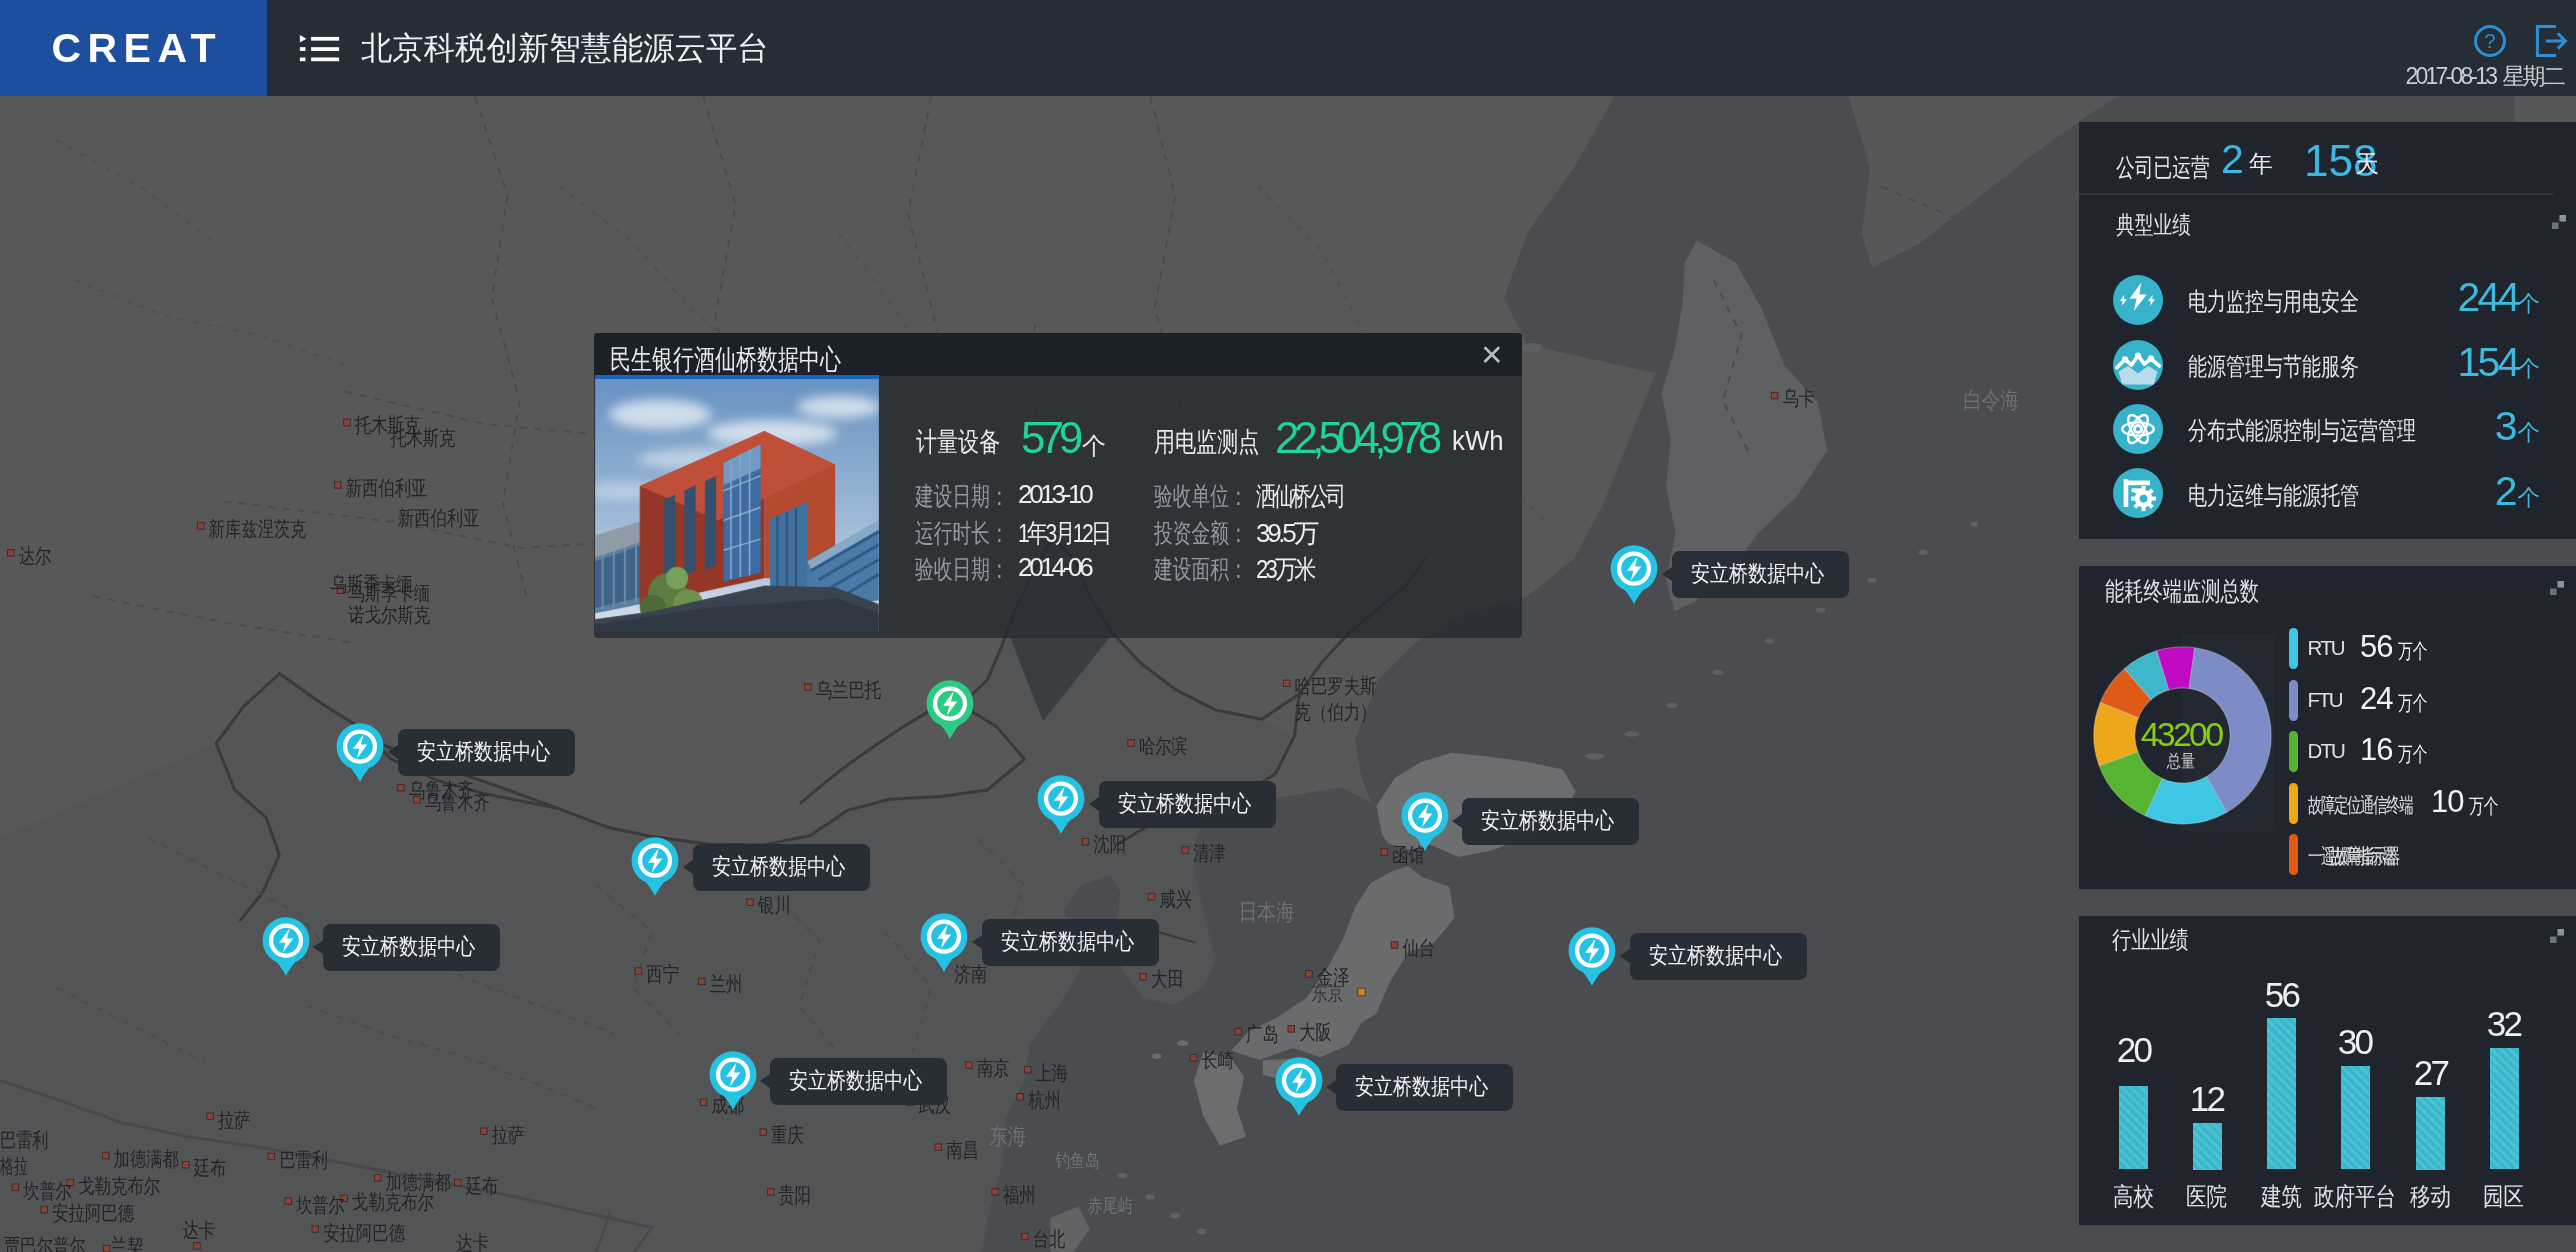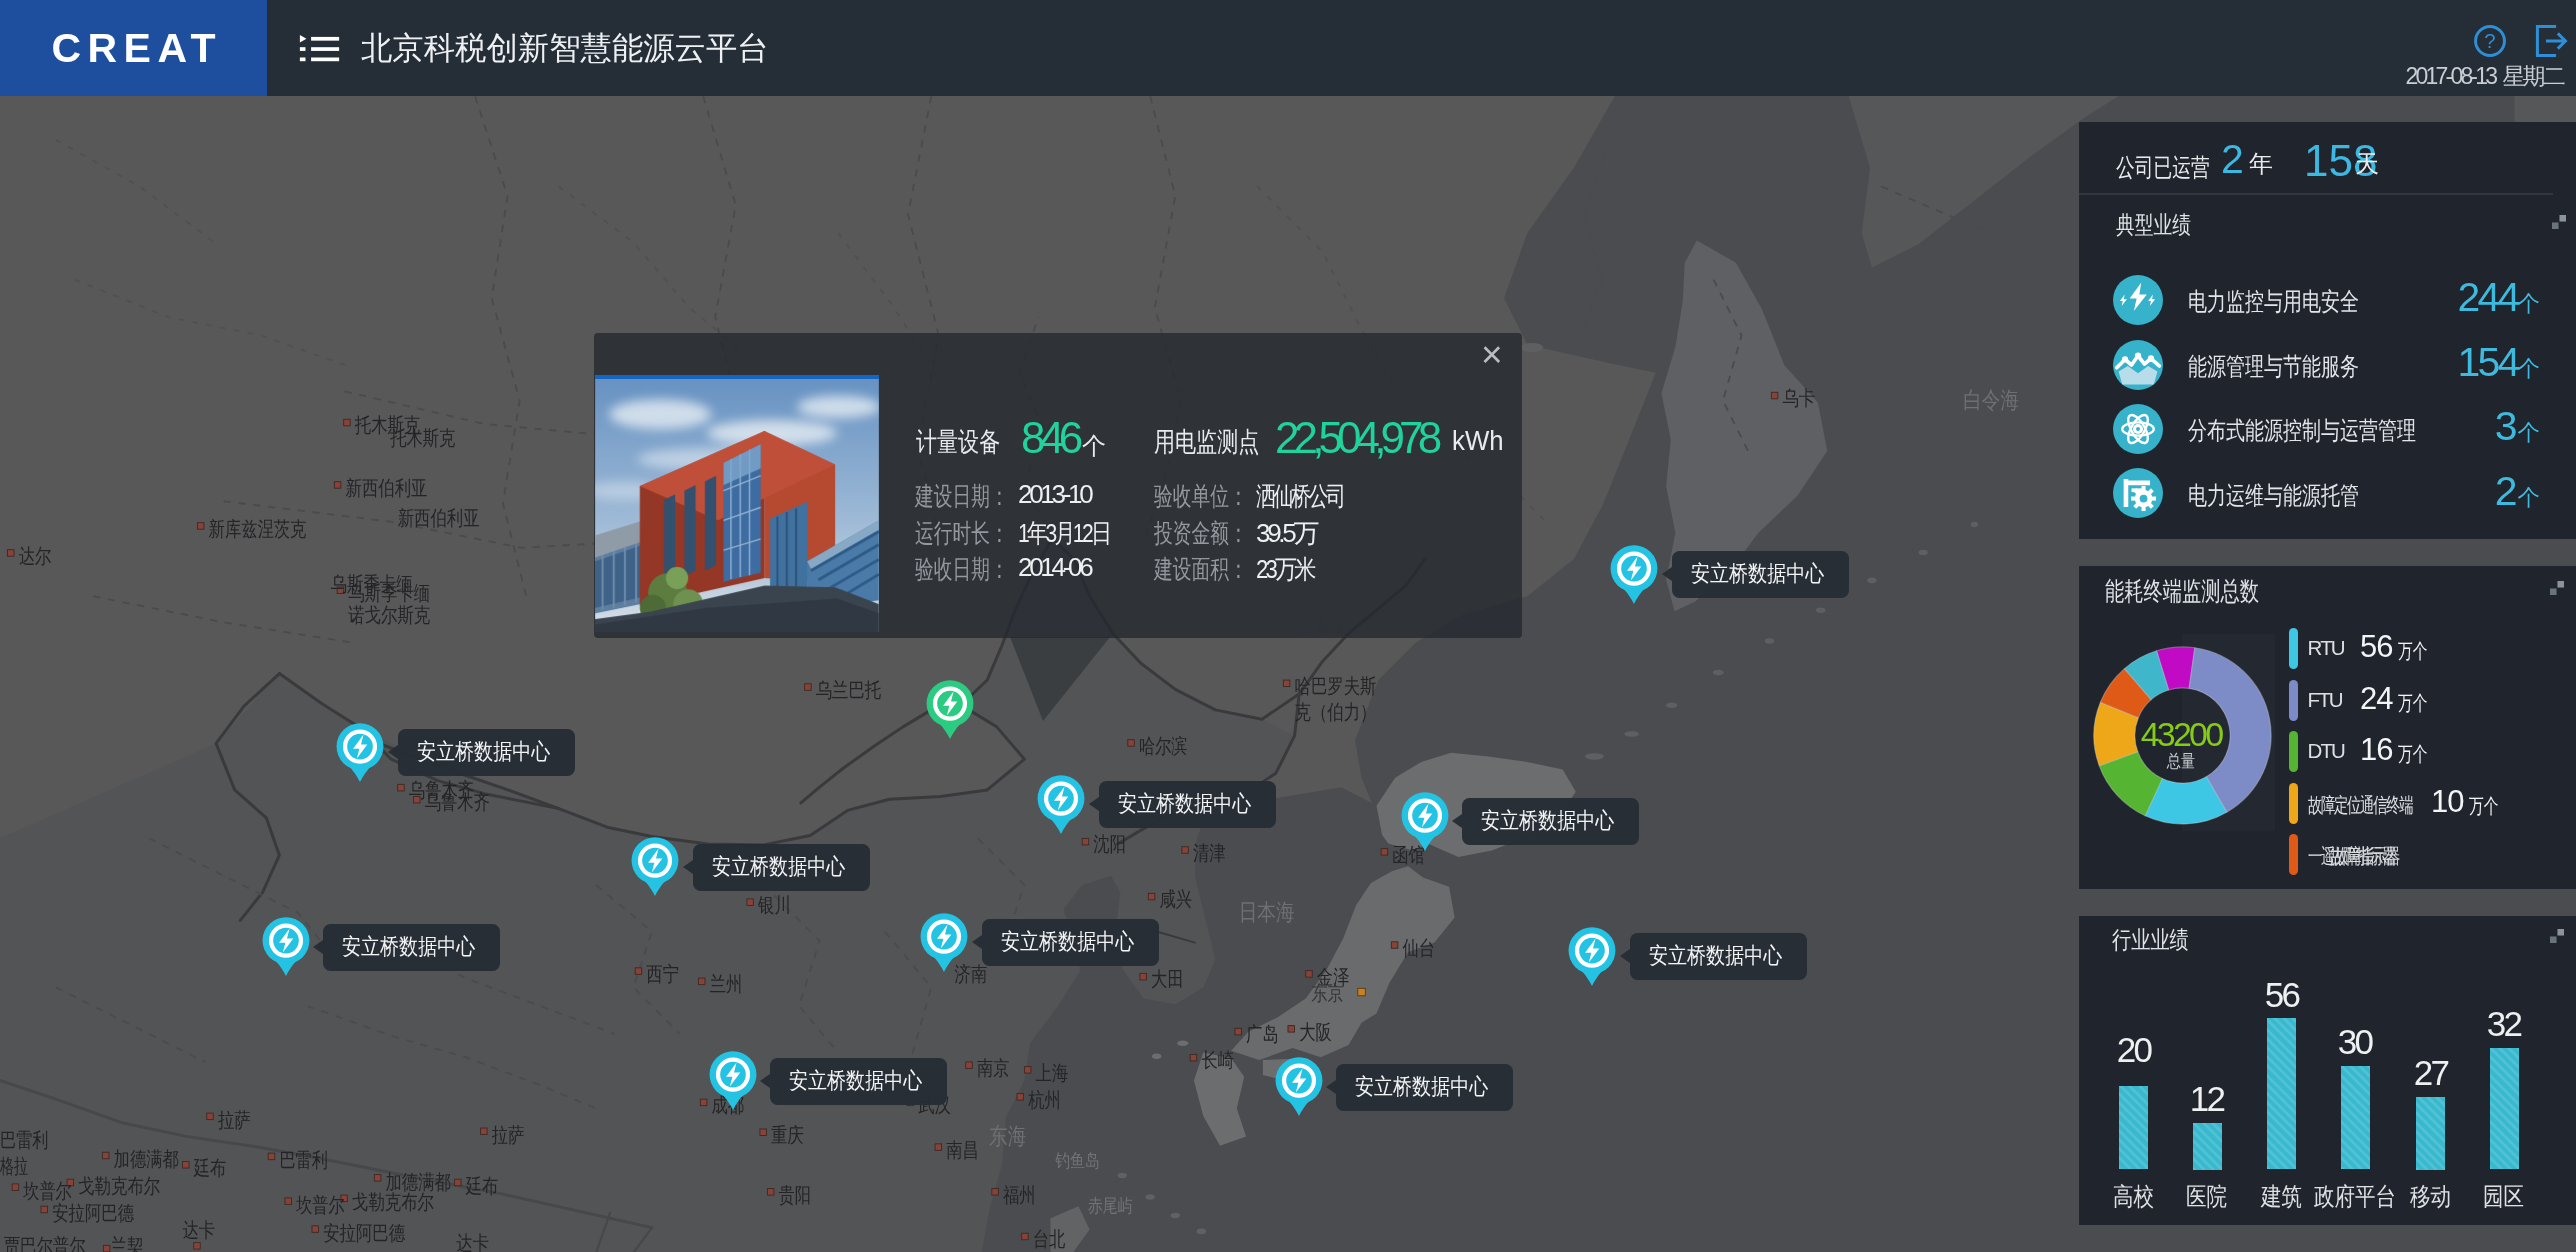--- a/index.html
+++ b/index.html
@@ -324,20 +324,23 @@
 <div class="pill" style="left:770px;top:1058px;"><b>安立桥数据中心</b></div>
 <div class="pill" style="left:982px;top:919px;"><b>安立桥数据中心</b></div>
 <div class="pill" style="left:1099px;top:781px;"><b>安立桥数据中心</b></div>
 <div class="pill" style="left:1672px;top:551px;"><b>安立桥数据中心</b></div>
 <div class="pill" style="left:1462px;top:798px;"><b>安立桥数据中心</b></div>
 <div class="pill" style="left:1630px;top:933px;"><b>安立桥数据中心</b></div>
 <div class="pill" style="left:1336px;top:1064px;"><b>安立桥数据中心</b></div>
 
 <div id="ptail"></div>
 <div id="popup">
+  <div id="ptitle">
+        <span>民生银行酒仙桥数据中心</span>
+      </div>
   <div id="pclose">×</div>
   <div id="bluebar"></div>
   <svg id="photo" viewBox="0 0 305 272">
     <defs>
       <linearGradient id="sky" x1="0" y1="0" x2="0" y2="1">
         <stop offset="0" stop-color="#6792c2"></stop>
             <stop offset="0.55" stop-color="#9db9d6"></stop>
             <stop offset="1" stop-color="#d6e0e8"></stop>
       </linearGradient>
       <filter id="blur6">
@@ -397,21 +400,21 @@
       <circle cx="78" cy="230" r="21" fill="#5d7d40"></circle>
       <circle cx="100" cy="242" r="16" fill="#6f9150"></circle>
       <circle cx="62" cy="246" r="14" fill="#4e6a36"></circle>
       <circle cx="88" cy="214" r="12" fill="#79a058"></circle>
     </g>
 
     <polygon points="0,258 60,250 182,222 258,224 305,242 305,272 0,272" fill="#3a444e"></polygon>
     <polygon points="0,264 120,246 260,236 305,252 305,272 0,272" fill="#2e3741" opacity="0.8"></polygon>
   </svg>
   <div class="statlab" style="left:322px;top:91px;">计量设备</div>
-  <div class="bignum" style="left:427px;top:80px;">846</div>
+  <div class="bignum" style="left:427px;top:80px;">579</div>
   <div class="statlab" style="left:488px;top:97px;font-size:24px;transform:none;">个</div>
   <div class="statlab" style="left:560px;top:91px;">用电监测点</div>
   <div class="bignum" style="left:681px;top:80px;letter-spacing:-5.9px;">22,504,978</div>
   <div class="statlab" style="left:858px;top:92px;font-size:28px;transform:scaleX(0.92);transform-origin:0 50%;">kWh</div>
   <div class="rowlab" style="left:321px;top:146px;">建设日期：</div>
       <div class="rowval" style="left:424px;top:146px;">2013-10</div>
   <div class="rowlab" style="left:321px;top:183px;">运行时长：</div>
       <div class="rowval" style="left:424px;top:183px;display:inline-block;transform:scaleX(0.81);transform-origin:0 50%;">1年3月12日</div>
   <div class="rowlab" style="left:321px;top:219px;">验收日期：</div>
       <div class="rowval" style="left:424px;top:219px;">2014-06</div>

